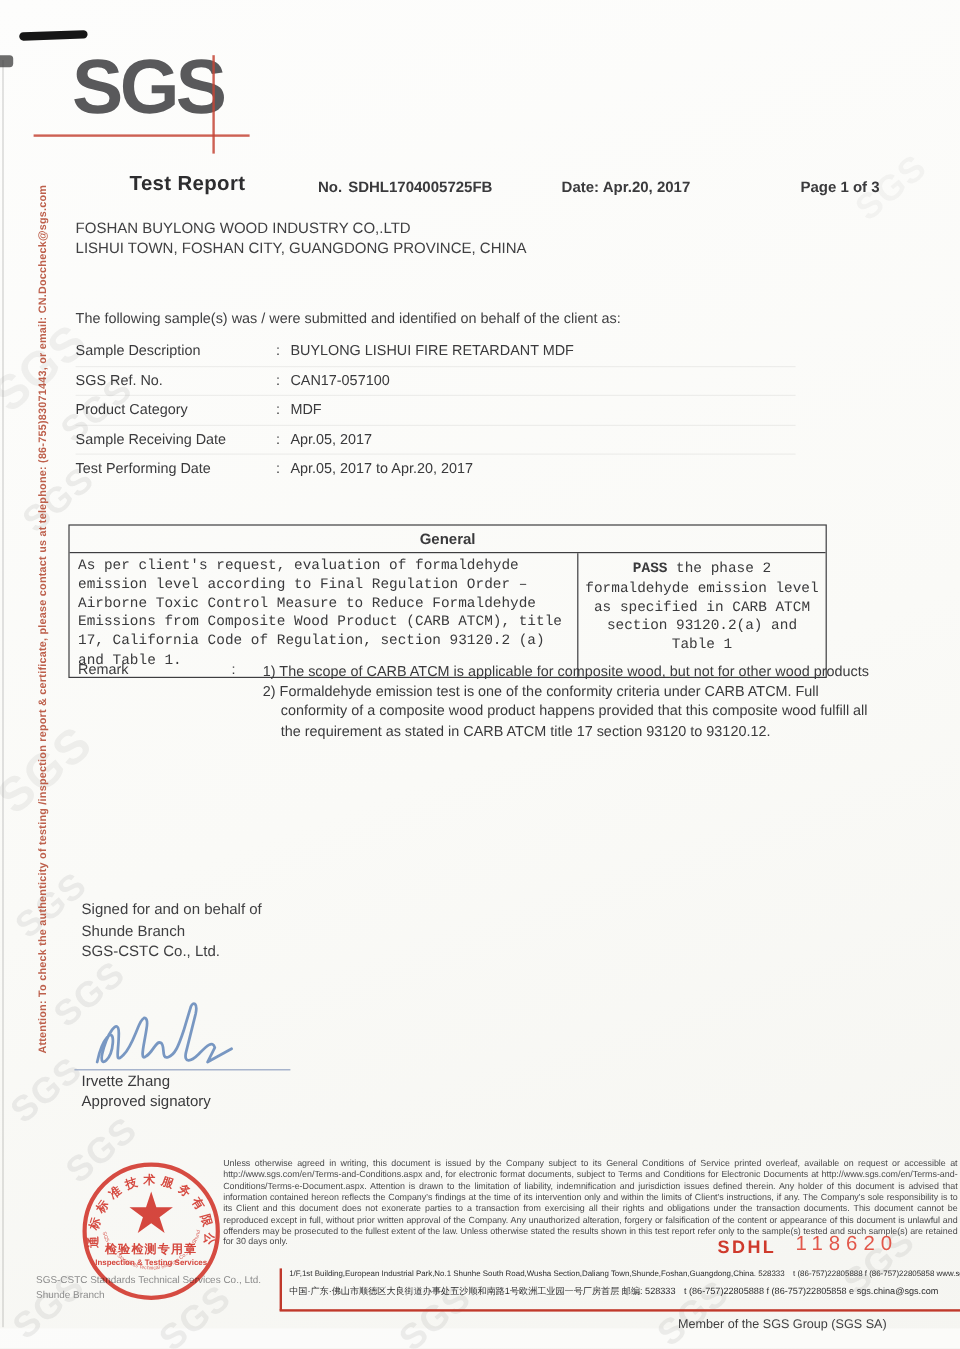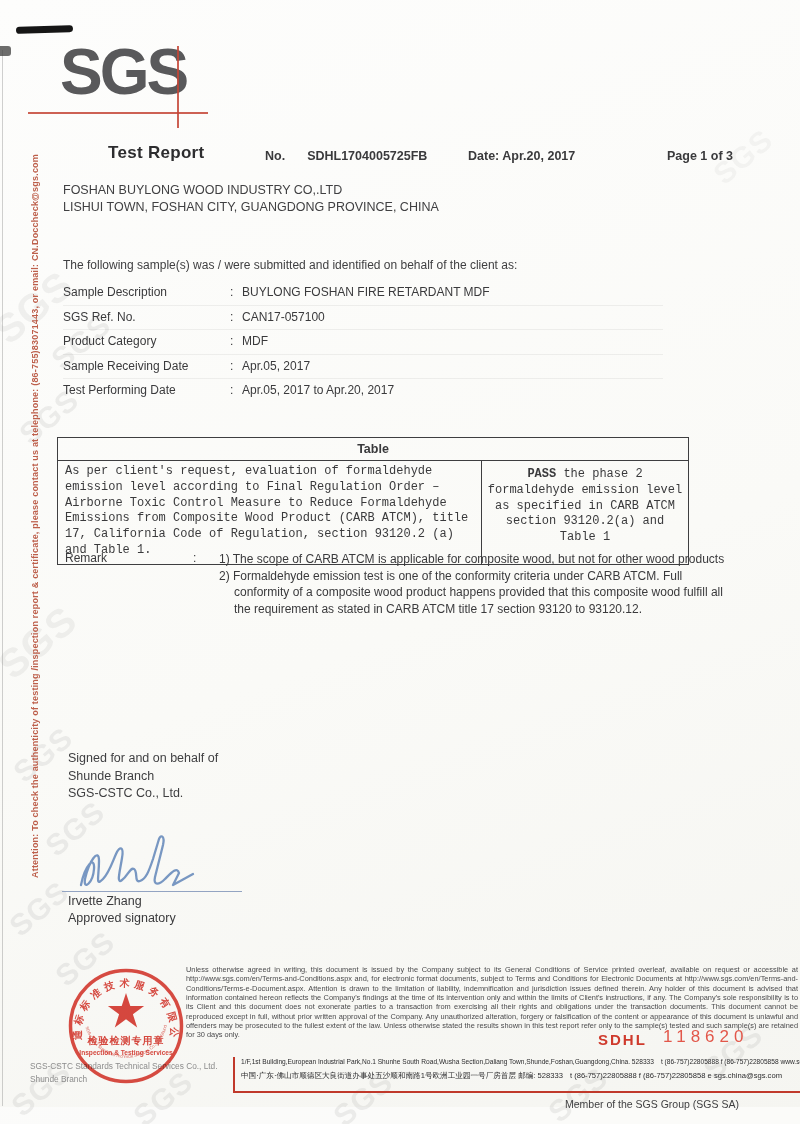--- a/index.html
+++ b/index.html
@@ -25,21 +25,21 @@
   .wm{position:absolute;font-weight:bold;color:rgba(125,125,125,.12);transform:rotate(-40deg);font-size:30px;letter-spacing:1px;user-select:none;}
   .wm.big{font-size:40px;color:rgba(125,125,125,.10);}
   
   .logo-text{left:60px;top:40px;font-size:64px;font-weight:bold;color:#59595b;letter-spacing:-3px;line-height:1;}
   .logo-vline{left:177px;top:46px;width:2px;height:82px;background:#c44536;opacity:.85;}
   .logo-hline{left:28px;top:112px;width:180px;height:2px;background:#c44536;opacity:.85;}
   
   .title{left:108px;top:143px;font-size:17px;font-weight:bold;color:#2d2d2f;letter-spacing:.3px;}
   .hmeta{font-size:12.5px;font-weight:bold;color:#3a3a3c;}
   .h-no{left:265px;top:149px;}
-  .h-no .num{margin-left:22px;}
+  .h-no .num{margin-left:5px;}
   .h-date{left:468px;top:149px;}
   .h-page{left:667px;top:149px;}
   
   .client{left:63px;top:182px;font-size:12.5px;line-height:17px;color:#404042;}
   
   .intro{left:63px;top:258px;font-size:12px;color:#404042;}
   
   .sample{left:63px;top:281px;width:600px;}
   .srow{display:flex;height:23.5px;line-height:23.5px;font-size:12px;border-bottom:1px solid rgba(120,120,120,.10);}
   .srow .lbl{width:167px;}
@@ -124,21 +124,21 @@
 
   <div class="abs client">
     <div>FOSHAN BUYLONG WOOD INDUSTRY CO,.LTD</div>
     <div>LISHUI TOWN, FOSHAN CITY, GUANGDONG PROVINCE, CHINA</div>
   </div>
 
   <div class="abs sample">
     <div class="srow">
       <span class="lbl">Sample Description</span>
       <span class="sep">:</span>
-      <span class="val">BUYLONG FOSHAN FIRE RETARDANT MDF</span>
+      <span class="val">BUYLONG LISHUI FIRE RETARDANT MDF</span>
     </div>
     <div class="srow">
       <span class="lbl">SGS Ref. No.</span>
       <span class="sep">:</span>
       <span class="val">CAN17-057100</span>
     </div>
     <div class="srow">
       <span class="lbl">Product Category</span>
       <span class="sep">:</span>
       <span class="val">MDF</span>
@@ -150,21 +150,21 @@
     </div>
     <div class="srow" style="border-bottom:none;">
       <span class="lbl">Test Performing Date</span>
       <span class="sep">:</span>
       <span class="val">Apr.05, 2017 to Apr.20, 2017</span>
     </div>
   </div>
 
   <div class="abs rtable">
     <div class="hrow">
-      <div class="c2">Table</div>
+      <div class="c2">General</div>
     </div>
     <div class="brow">
       <div class="c1">As per client's request, evaluation of formaldehyde emission level according to Final Regulation Order – Airborne Toxic Control Measure to Reduce Formaldehyde Emissions from Composite Wood Product (CARB ATCM), title 17, California Code of Regulation, section 93120.2 (a) and Table 1.</div>
       <div class="c2">
         <b>PASS</b><span> the phase 2 formaldehyde emission level as specified in CARB ATCM section 93120.2(a) and Table 1</span>
       </div>
     </div>
   </div>
 
   <div class="abs remark-lbl">Remark</div>

